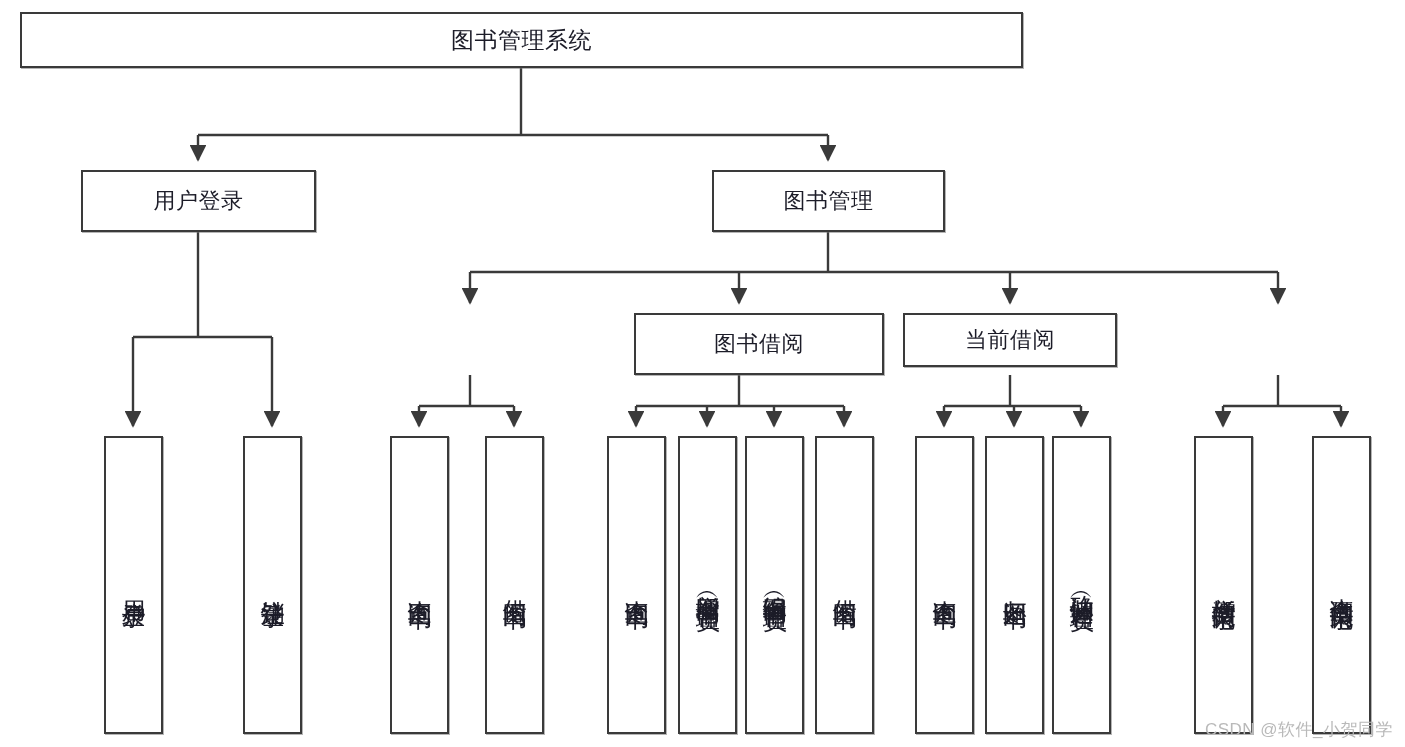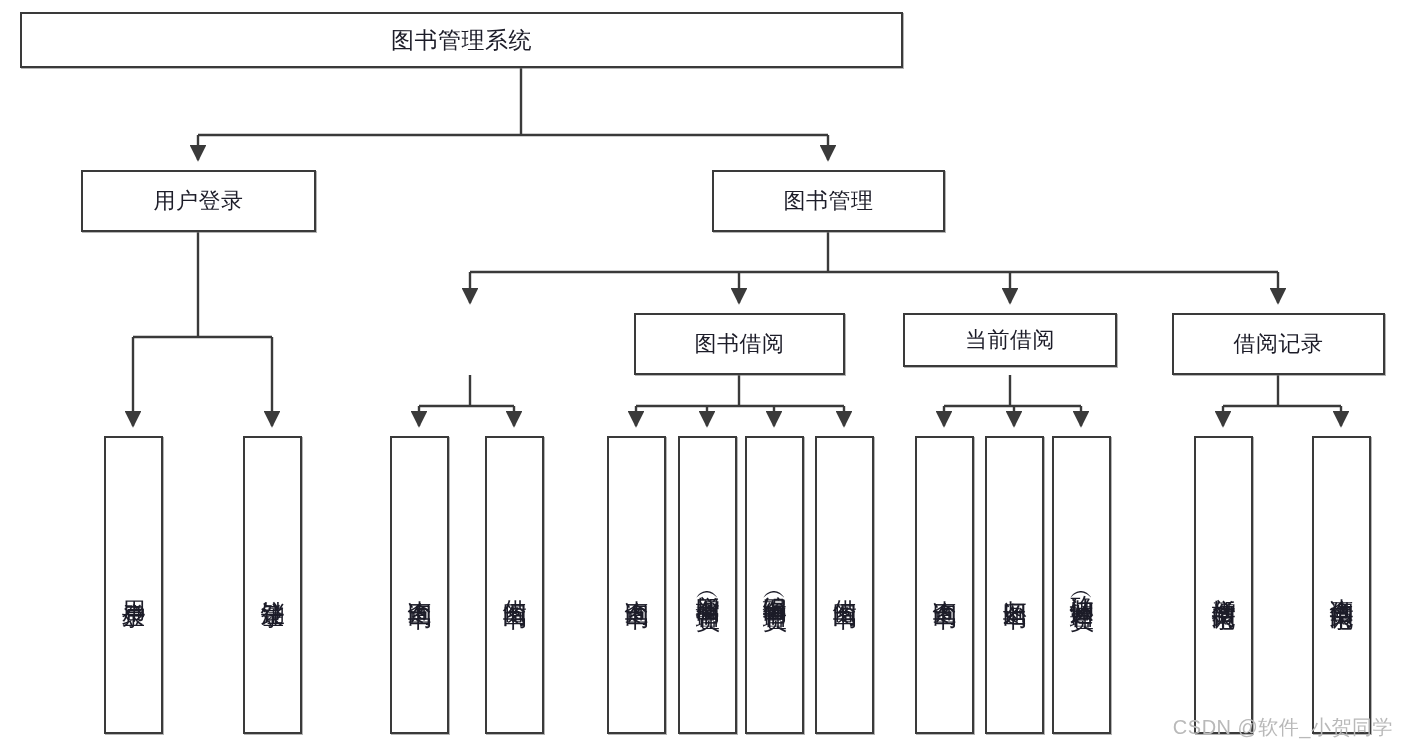--- a/index.html
+++ b/index.html
@@ -42,21 +42,21 @@
     font-size:24px;
     line-height:1.02;
     letter-spacing:2px;
     white-space:normal;
     max-height:276px;
   }
   #watermark{
     position:absolute;
     right:12px;
     bottom:6px;
-    font-size:20px;
+    font-size:17px;
     color:#b9b9b9;
     letter-spacing:0.5px;
     white-space:nowrap;
     pointer-events:none;
   }
 </style>
 </head>
 <body>
 
 <div id="diagram-root">
@@ -105,39 +105,36 @@
       <path d="M 1014 406 L 1014 426" marker-end="url(#arrow)"></path>
       <path d="M 1081 406 L 1081 426" marker-end="url(#arrow)"></path>
 
       <path d="M 1278 375 L 1278 406"></path>
       <path d="M 1223 406 L 1341 406"></path>
       <path d="M 1223 406 L 1223 426" marker-end="url(#arrow)"></path>
       <path d="M 1341 406 L 1341 426" marker-end="url(#arrow)"></path>
     </g>
   </svg>
 
-  <div class="node horiz root" style="left:20px;top:12px;width:883px;height:56px;">
+  <div class="node horiz root" style="left:20px;top:12px;width:1003px;height:56px;">
     <span class="label">图书管理系统</span>
   </div>
 
   <div class="node horiz" style="left:81px;top:170px;width:235px;height:62px;">
     <span class="label">用户登录</span>
   </div>
   <div class="node horiz" style="left:712px;top:170px;width:233px;height:62px;">
     <span class="label">图书管理</span>
   </div>
 
-  <div class="node horiz" style="left:634px;top:313px;width:211px;height:62px;align-items:center;">
+  <div class="node horiz" style="left:634px;top:313px;width:250px;height:62px;align-items:center;">
     <span class="label">图书借阅</span>
   </div>
   <div class="node horiz" style="left:903px;top:313px;width:214px;height:54px;">
     <span class="label">当前借阅</span>
-  </div>
-  <div class="node horiz" style="left:1172px;top:313px;width:213px;height:62px;">
-    <span class="label">借阅记录</span>
   </div>
 
   <div class="node vert" style="left:104px;top:436px;width:59px;height:298px;">
     <span class="label">用户登录</span>
   </div>
   <div class="node vert" style="left:243px;top:436px;width:59px;height:298px;">
     <span class="label">注销登录</span>
   </div>
 
   <div class="node vert" style="left:390px;top:436px;width:59px;height:298px;">

